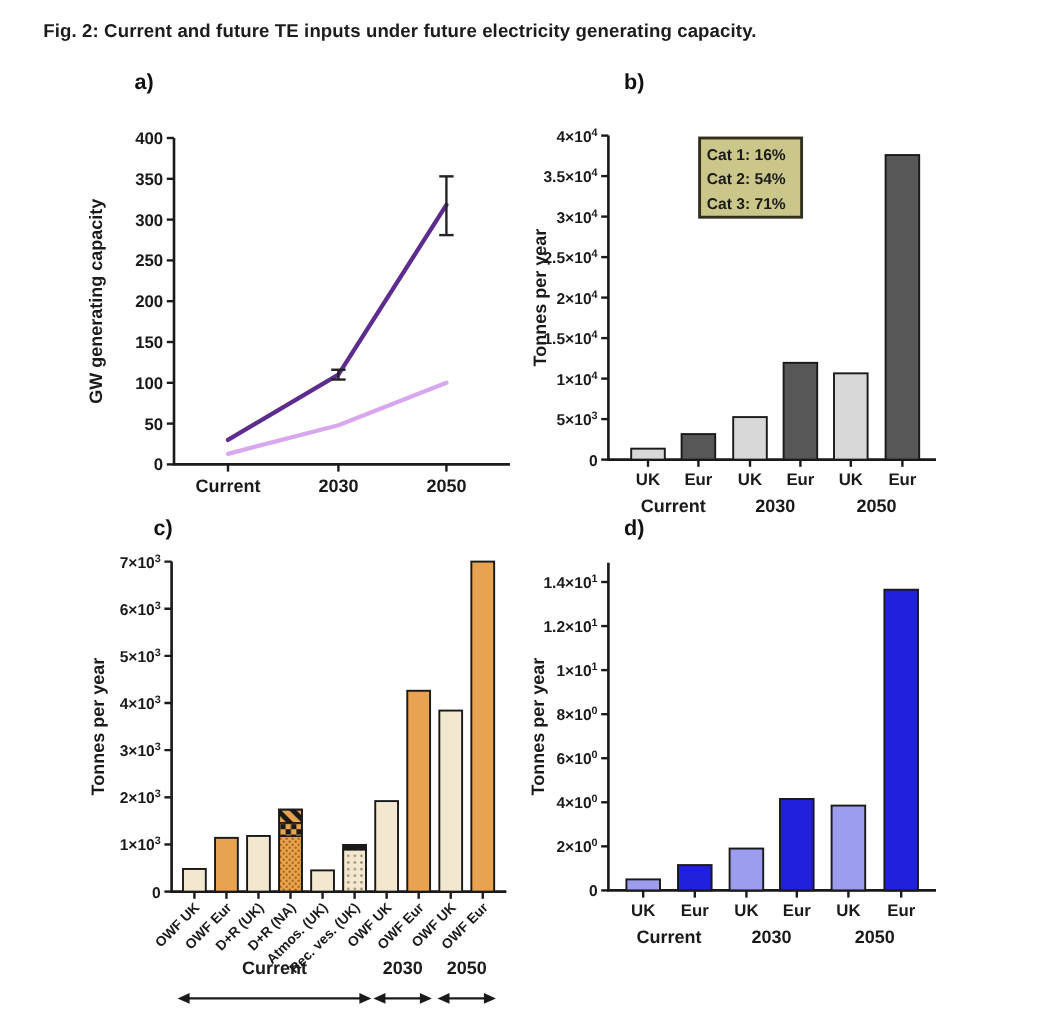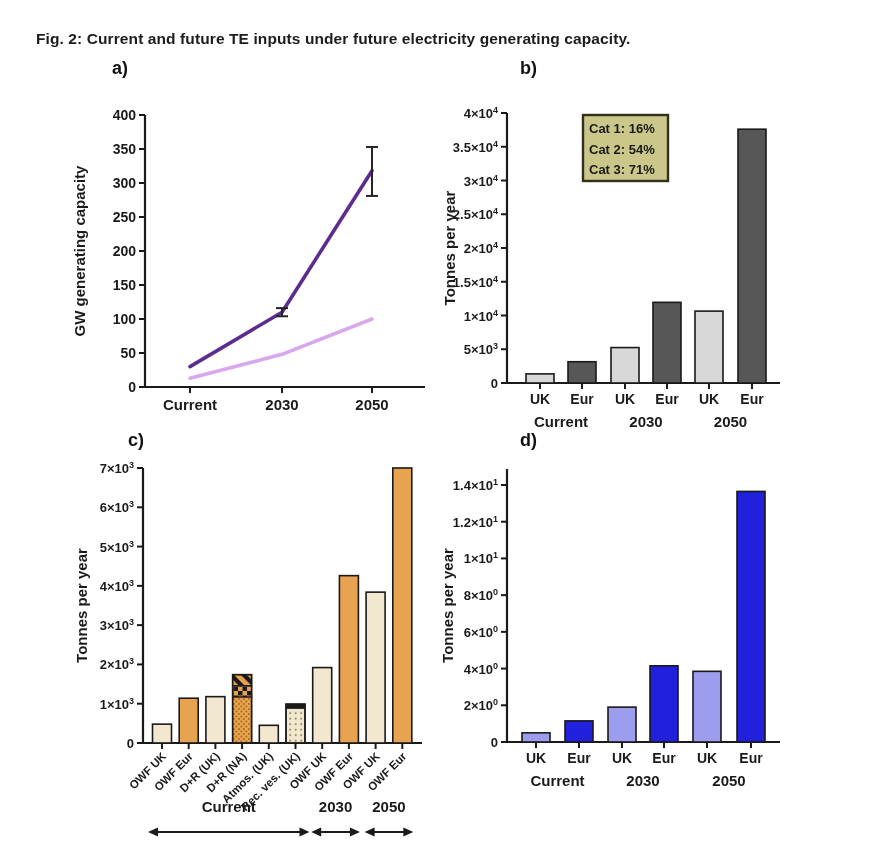--- a/index.html
+++ b/index.html
@@ -1,21 +1,21 @@
 <!DOCTYPE html>
 <html><head>
 <meta charset="utf-8">
 <style>
   html,body{margin:0;padding:0;}
   body{
     width:870px;height:851px;position:relative;background:#ffffff;
     font-family:"Liberation Sans",sans-serif;overflow:hidden;color:#1a1a1a;
   }
   .fig-title{
-    position:absolute;left:36px;top:30px;width:760px;
+    position:absolute;left:36px;top:18px;width:760px;
     font-size:15.5px;font-weight:bold;color:#1c1c1c;letter-spacing:.1px;
   }
   .panel{position:absolute;}
   .panel-label{position:absolute;top:0;font-size:18px;font-weight:bold;color:#111;}
   #panel-a{left:40px;top:58px;width:410px;height:372px;}
   #panel-b{left:440px;top:58px;width:430px;height:372px;}
   #panel-c{left:40px;top:430px;width:430px;height:421px;}
   #panel-d{left:440px;top:430px;width:430px;height:372px;}
   #panel-a .panel-label{left:72px;}
   #panel-b .panel-label{left:80px;}

